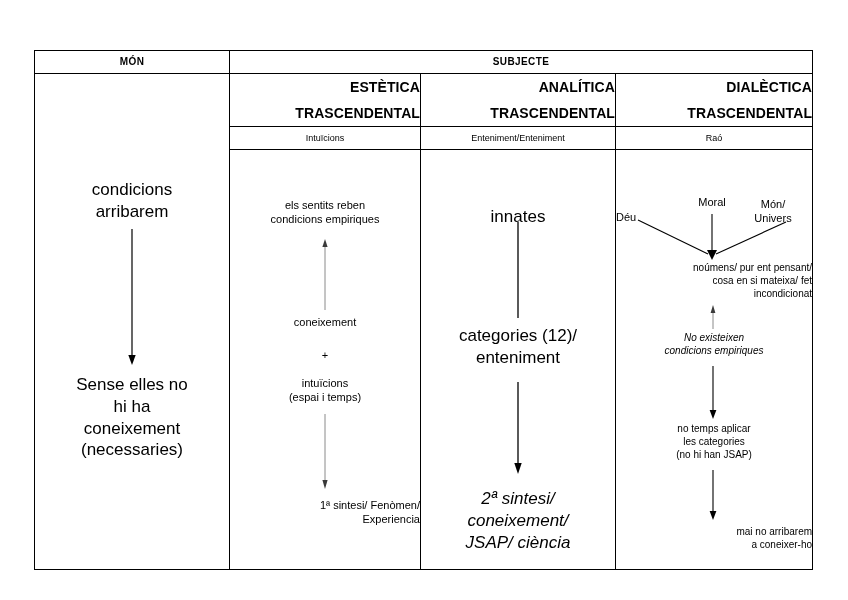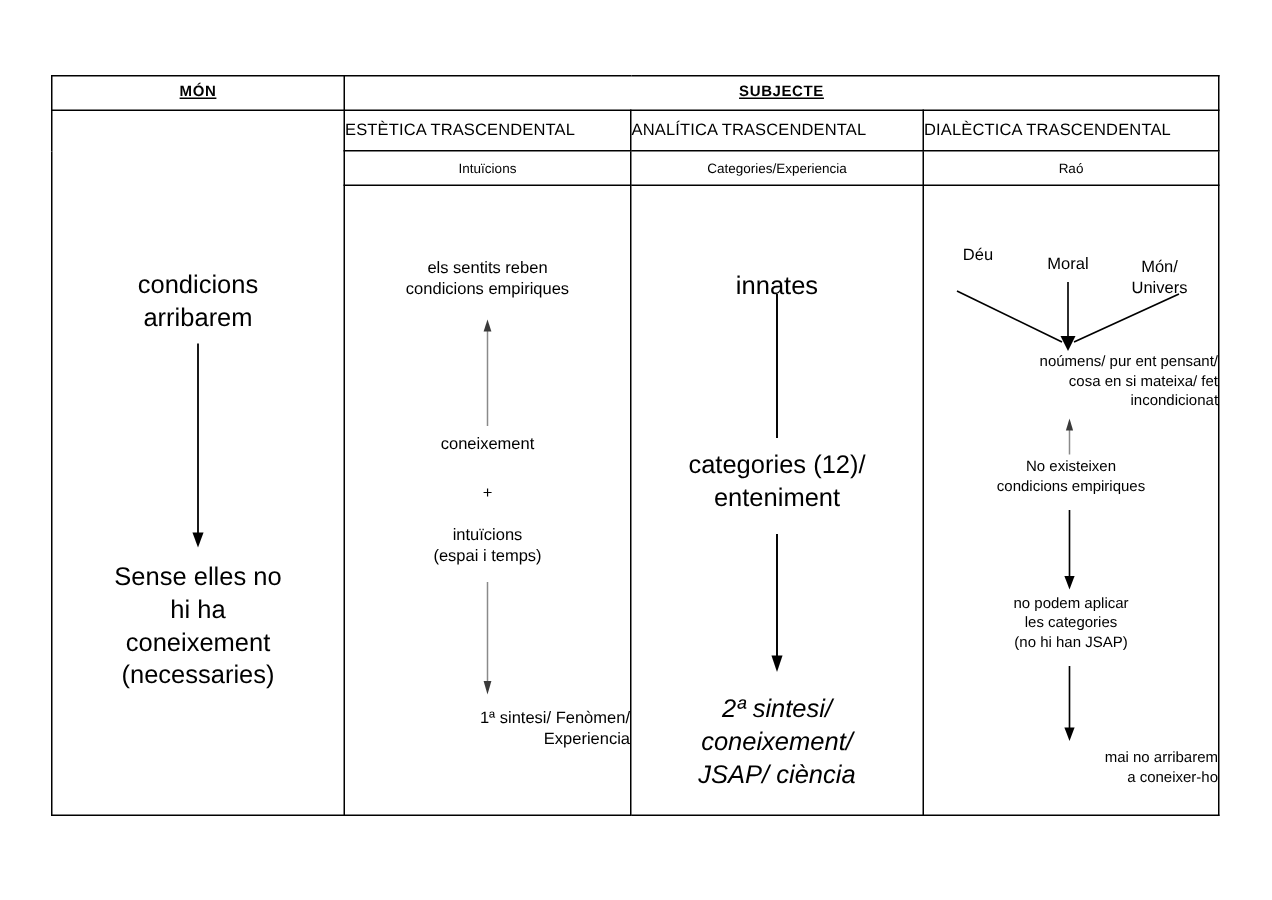--- a/index.html
+++ b/index.html
@@ -45,26 +45,25 @@
   .hdr-row1 td { height: 22px; }
   .hdr-row2 td { height: 26px; }
   .hdr-row3 td { height: 22px; }
 
   .hdr-bold {
     text-align: center;
     font-size: 10px;
     font-weight: bold;
     letter-spacing: 0.4px;
     line-height: 22px;
-    text-decoration: underline;
   }
   .hdr-caps {
-    text-align: left;
-    font-size: 11px;
-    font-weight: normal;
+    text-align: right;
+    font-size: 14px;
+    font-weight: bold;
     letter-spacing: 0.1px;
     line-height: 26px;
   }
   .hdr-sub {
     text-align: center;
     font-size: 9px;
     font-weight: normal;
     line-height: 22px;
   }
 
@@ -127,21 +126,21 @@
 coneixement
 (necessaries)</div>
         </td>
         <td class="hdr-caps">ESTÈTICA TRASCENDENTAL</td>
         <td class="hdr-caps">ANALÍTICA TRASCENDENTAL</td>
         <td class="hdr-caps">DIALÈCTICA TRASCENDENTAL</td>
       </tr>
 
       <tr class="hdr-row3">
         <td class="hdr-sub">Intuïcions</td>
-        <td class="hdr-sub">Categories/Experiencia</td>
+        <td class="hdr-sub">Enteniment/Enteniment</td>
         <td class="hdr-sub">Raó</td>
       </tr>
 
       <tr>
 
         <td class="body-cell pad-lr">
           <div class="blk sz-sm" style="top:48px;">els sentits reben
 condicions empiriques</div>
 
           <svg class="arrow-svg" style="left:0; top:88px;" width="191" height="75">
@@ -177,50 +176,50 @@
             <line x1="97" y1="0" x2="97" y2="84" stroke="#000" stroke-width="1.3"></line>
             <polygon points="97,92 93.3,81 100.7,81" fill="#000"></polygon>
           </svg>
 
           <div class="blk sz-lg" style="top:338px;font-style:italic;">2ª sintesi/
 coneixement/
 JSAP/ ciència</div>
         </td>
 
         <td class="body-cell pad-lr">
-          <div class="blk sz-sm" style="top:39px; left:0; width:72px; text-align:center;">Déu</div>
+          <div class="blk sz-sm" style="top:60px; left:0; width:72px; text-align:left;">Déu</div>
           <div class="blk sz-sm" style="top:45px; left:60px; width:72px; text-align:center;">Moral</div>
           <div class="blk sz-sm" style="top:35px; left:118px; width:78px; text-align:center;margin-top:12px;">Món/
 Univers</div>
 
           <svg class="arrow-svg" style="left:0; top:62px;" width="197" height="50">
             <line x1="22" y1="8" x2="92" y2="42" stroke="#000" stroke-width="1.1"></line>
             <line x1="96" y1="2" x2="96" y2="42" stroke="#000" stroke-width="1.1"></line>
             <line x1="170" y1="10" x2="100" y2="42" stroke="#000" stroke-width="1.1"></line>
             <polygon points="96,48 91,38 101,38" fill="#000"></polygon>
           </svg>
 
           <div class="blk sz-xs left-align" style="top:112px; padding-left:4px; box-sizing:border-box;">noúmens/ pur ent pensant/
 cosa en si mateixa/ fet
 incondicionat</div>
 
           <svg class="arrow-svg" style="left:0; top:155px;" width="197" height="28">
             <line x1="97" y1="24" x2="97" y2="6" stroke="#8a8a8a" stroke-width="1"></line>
             <polygon points="97,0 94.6,8 99.4,8" fill="#3a3a3a"></polygon>
           </svg>
 
-          <div class="blk sz-xs" style="top:182px;">No existeixen
+          <div class="blk sz-xs" style="top:182px;font-style:italic;">No existeixen
 condicions empiriques</div>
 
           <svg class="arrow-svg" style="left:0; top:216px;" width="197" height="55">
             <line x1="97" y1="0" x2="97" y2="46" stroke="#000" stroke-width="1.1"></line>
             <polygon points="97,53 93.6,44 100.4,44" fill="#000"></polygon>
           </svg>
 
-          <div class="blk sz-xs" style="top:273px;">no podem aplicar
+          <div class="blk sz-xs" style="top:273px;">no temps aplicar
 les categories
 (no hi han JSAP)</div>
 
           <svg class="arrow-svg" style="left:0; top:320px;" width="197" height="52">
             <line x1="97" y1="0" x2="97" y2="44" stroke="#000" stroke-width="1.1"></line>
             <polygon points="97,50 93.6,41 100.4,41" fill="#000"></polygon>
           </svg>
 
           <div class="blk sz-xs" style="top:376px;text-align:right;">mai no arribarem
 a coneixer-ho</div>

